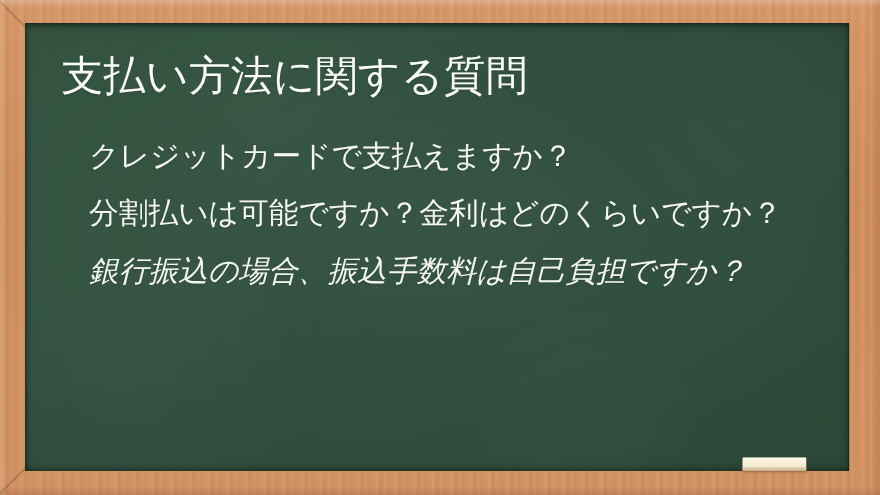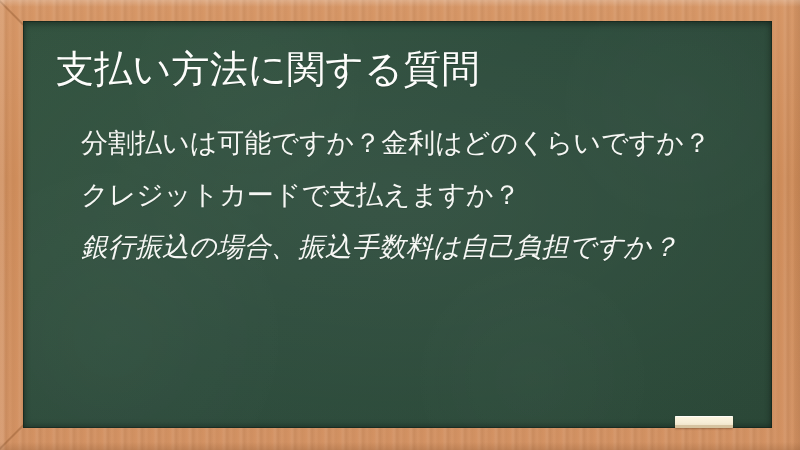--- a/index.html
+++ b/index.html
@@ -168,22 +168,22 @@
   </div>
   <div class="frame-hi"></div>
 
   <div class="board">
     <div class="board-dust"></div>
 
     <div class="content">
       <div class="title">支払い方法に関する質問</div>
 
       <ul class="qlist">
+        <li class="qitem">クレジットカードで支払えますか？</li>
         <li class="qitem">分割払いは可能ですか？金利はどのくらいですか？</li>
-        <li class="qitem">クレジットカードで支払えますか？</li>
         <li class="qitem">銀行振込の場合、振込手数料は自己負担ですか？</li>
       </ul>
     </div>
   </div>
 
   <div class="eraser">
     <span class="eraser-felt"></span>
   </div>
 
 </div>

